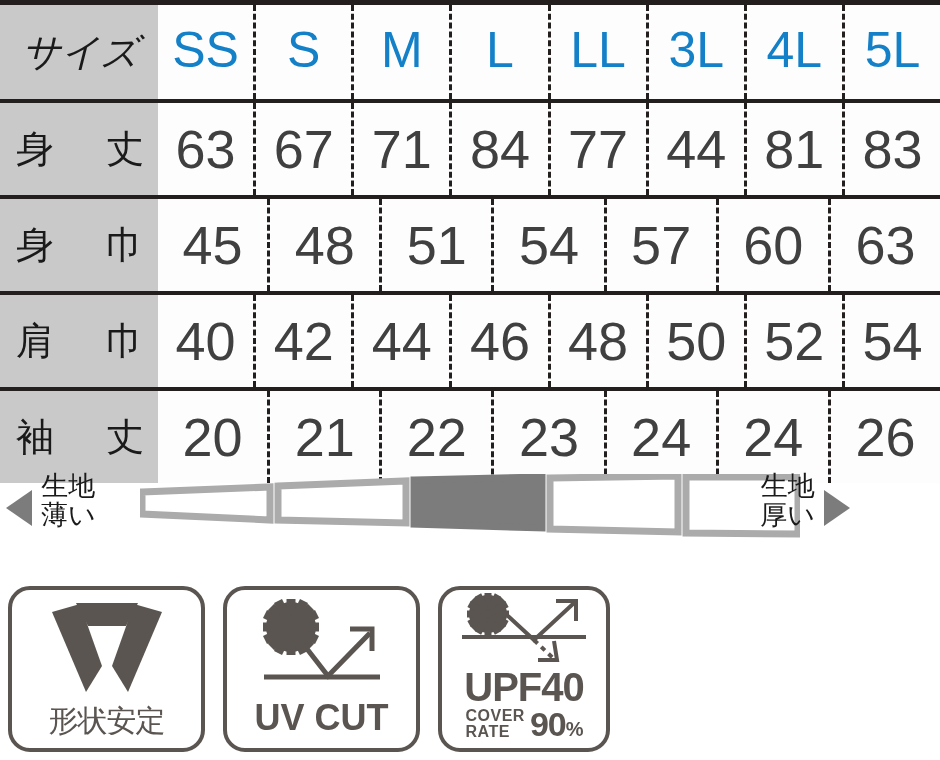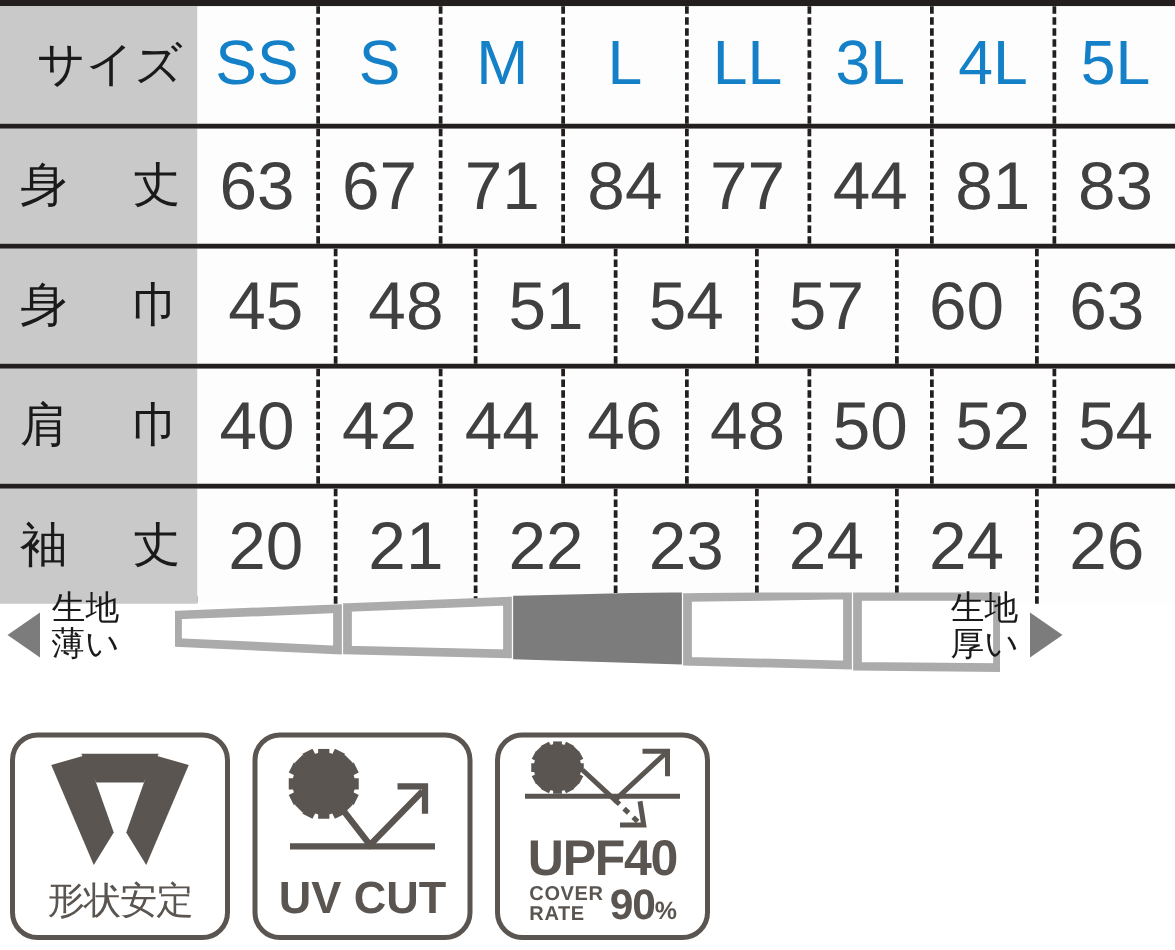--- a/index.html
+++ b/index.html
@@ -54,23 +54,24 @@
     display: flex;
     align-items: center;
     justify-content: space-between;
     box-sizing: border-box;
     padding: 0 14px 0 16px;
     font-size: 38px;
     color: #1a1a1a;
     letter-spacing: 0;
   }
   .label-cell.title {
-    justify-content: center;
-    padding-left: 32px;
+    justify-content: flex-start;
+    padding-left: 22px;
     font-size: 38px;
+    font-style: italic;
   }
   .label-cell .lc-a,
   .label-cell .lc-b {
     line-height: 1;
     white-space: nowrap;
   }
 
   .data-cells {
     flex: 1 1 auto;
     display: flex;
@@ -147,21 +148,21 @@
 
   
   .badges {
     position: absolute;
     left: 8px;
     top: 586px;
     display: flex;
     gap: 18px;
   }
   .badge {
-    width: 176px;
+    width: 197px;
     height: 166px;
     border: 4px solid #5a5550;
     border-radius: 22px;
     background: #ffffff;
     box-sizing: border-box;
     position: relative;
     display: flex;
     flex-direction: column;
     align-items: center;
     justify-content: flex-start;

